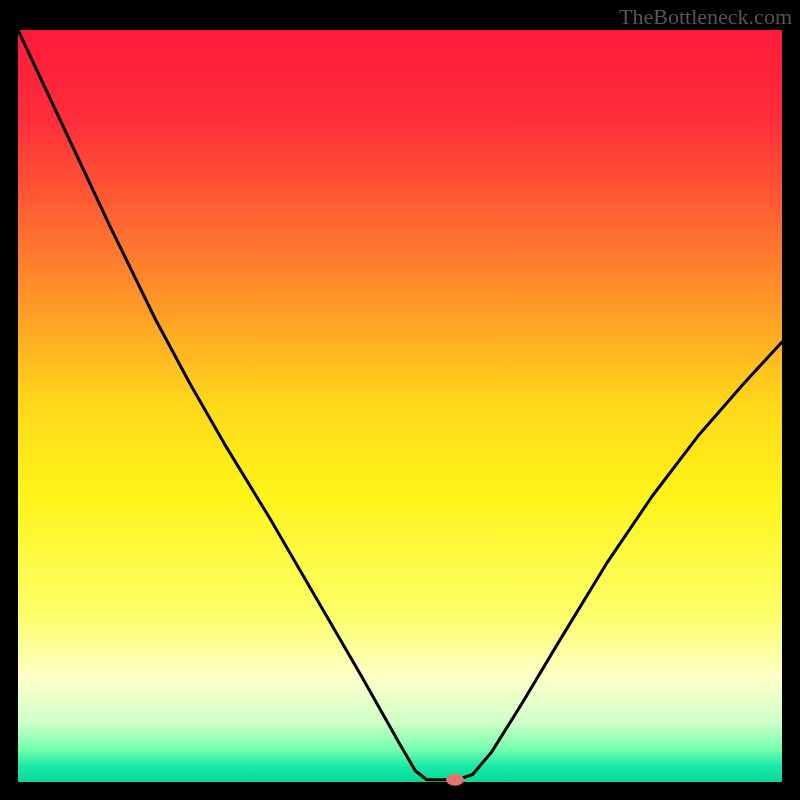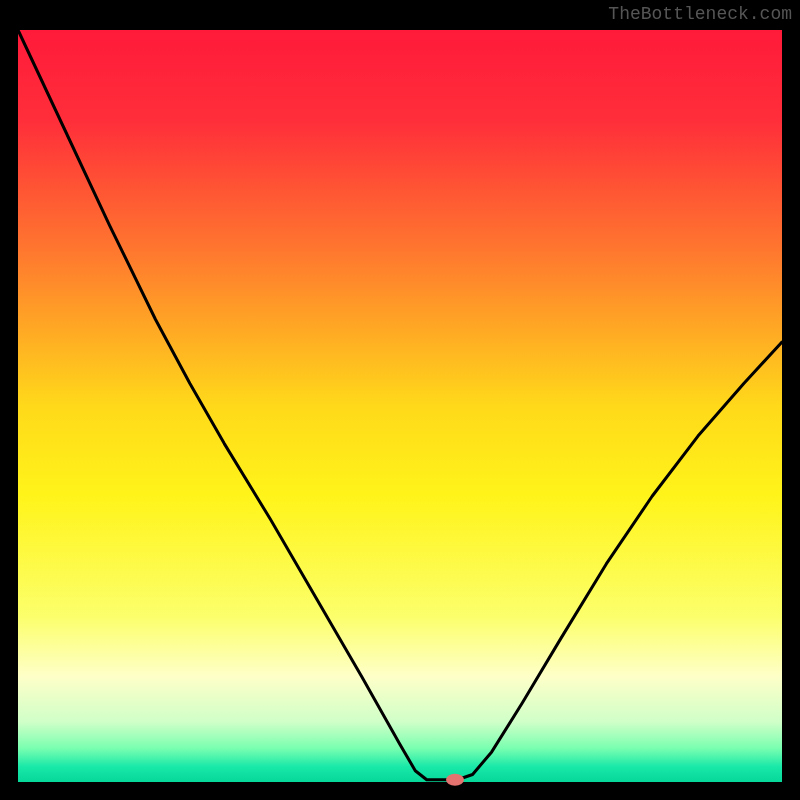--- a/index.html
+++ b/index.html
@@ -16,24 +16,24 @@
     top: 0;
     left: 0;
     width: 800px;
     height: 800px;
   }
   .watermark {
     position: absolute;
     top: 4px;
     right: 8px;
     color: #555;
-    font-size: 18px;
+    font-size: 22px;
     font-weight: 500;
     z-index: 10;
-    font-family: Liberation Mono, monospace;
+    font-family: Liberation Serif, serif;
   }
 </style>
 </head>
 <body>
 
 <div class="chart-container">
   <svg id="chart-svg" width="800" height="800" viewBox="0 0 800 800">
     <defs>
       <linearGradient id="bg-grad" x1="0" y1="0" x2="0" y2="1">
           <stop offset="0%" stop-color="#ff1a3a"></stop>

